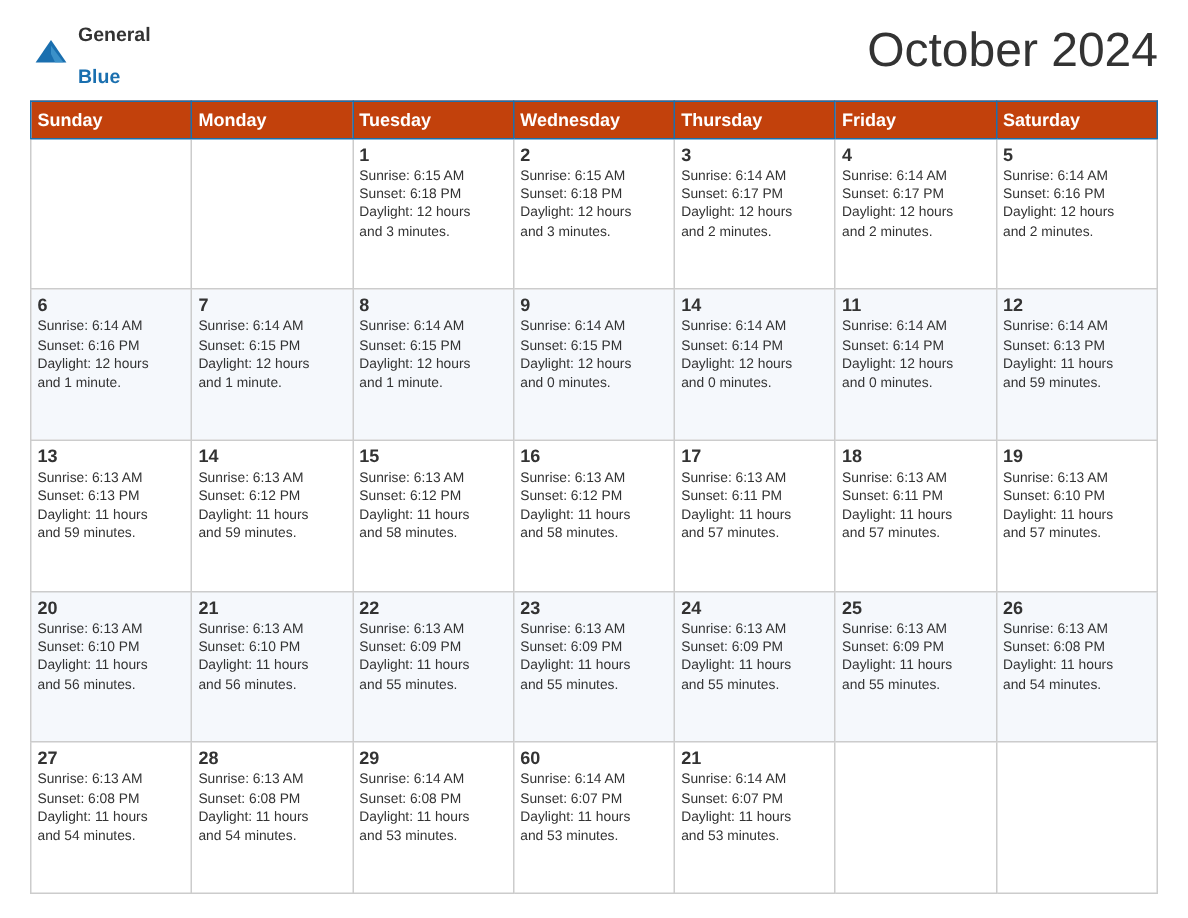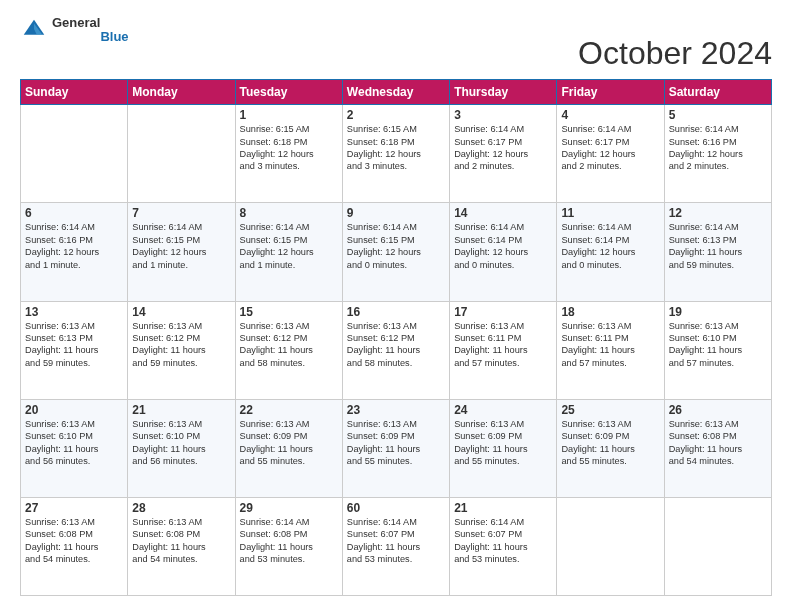--- a/index.html
+++ b/index.html
@@ -23,39 +23,38 @@
       align-items: flex-start;
       margin-bottom: 8px;
     }
     .logo {
       display: flex;
       align-items: center;
       gap: 4px;
     }
     .logo-text {
       display: flex;
-      flex-direction: row;
+      flex-direction: column;
       font-size: 13px;
       line-height: 1.1;
     }
     .logo-general { color: #333; font-weight: bold; }
     .logo-blue { color: #1a6faf; font-weight: bold; margin-top: 14px; }
     .logo-icon {
       width: 28px;
       height: 28px;
     }
     .title-block {
       text-align: right;
     }
     .month-title {
       font-size: 32px;
       font-weight: 300;
       color: #333;
       line-height: 1.1;
-      margin-top: 20px;
     }
     .location {
       font-size: 14px;
       color: #555;
     }
     .calendar {
       flex: 1;
       border: 1px solid #ccc;
       border-collapse: collapse;
       width: 100%;
@@ -85,21 +84,21 @@
       margin-bottom: 1px;
     }
     .cell-text {
       font-size: 9.2px;
       line-height: 1.35;
       color: #333;
     }
     .empty { background: #f9f9f9; }
     tr:nth-child(even) td { background: #f5f8fc; }
     tr:nth-child(odd) td { background: #fff; }
-    .calendar thead tr th { background: #be185d; }
+    .calendar thead tr th { background: #c2410c; }
   </style>
 </head>
 <body>
 
 <div class="page">
   <div class="header">
     <div class="logo">
       <svg class="logo-icon" viewBox="0 0 30 30">
         <polygon points="15,4 26,20 4,20" fill="#1a6faf"></polygon>
         <polygon points="15,8 24,20 18,20 15,14" fill="#4a9fd4" opacity="0.7"></polygon>

